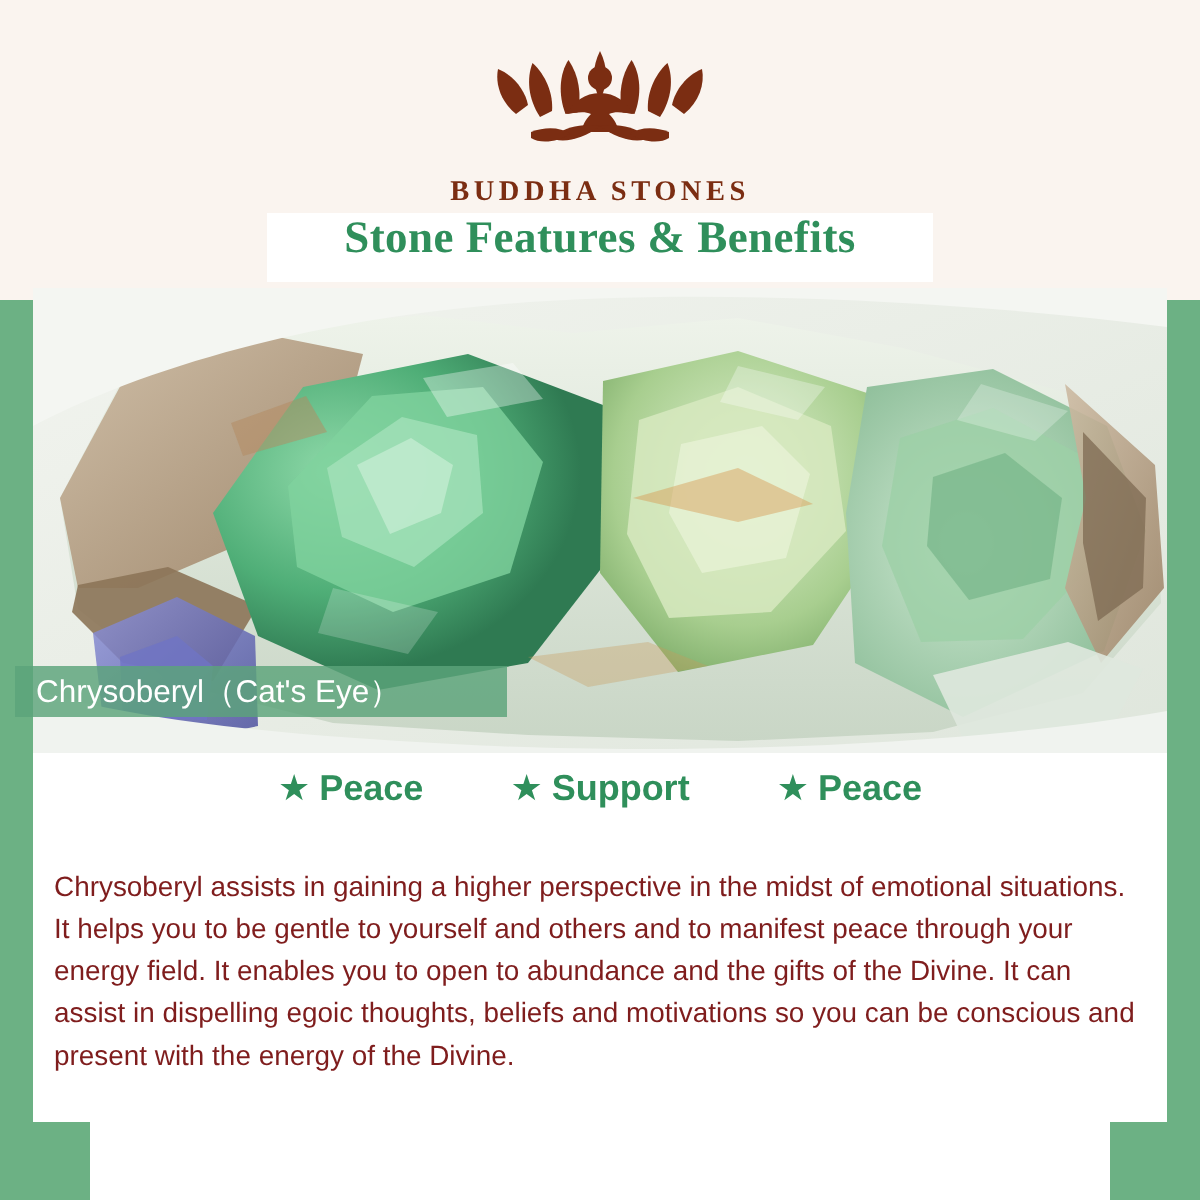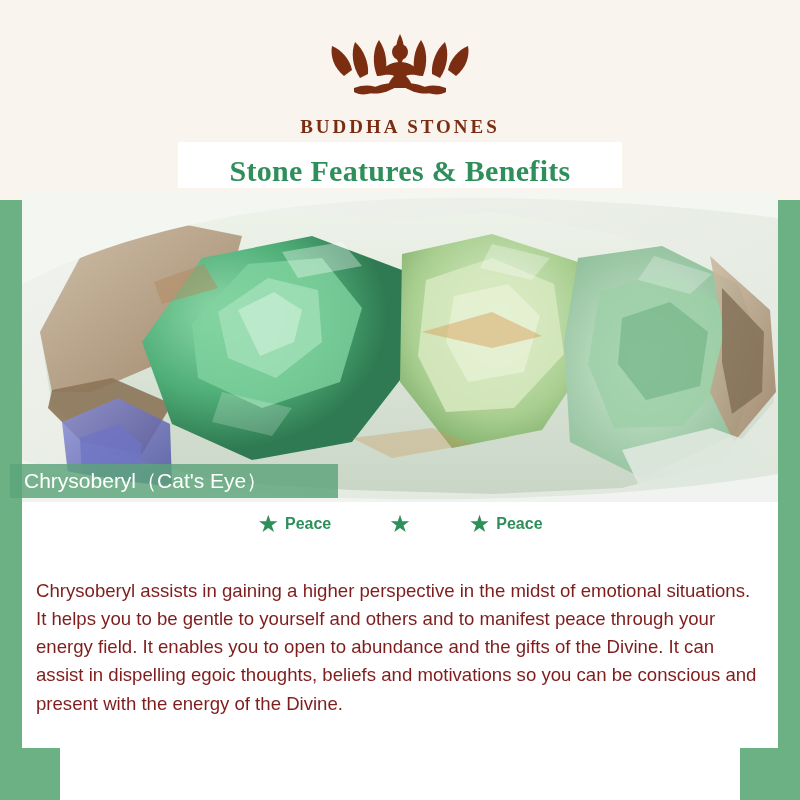--- a/index.html
+++ b/index.html
@@ -103,21 +103,21 @@
   }
 
   .title-bar {
     position: absolute;
     left: 178px;
     top: 142px;
     width: 444px;
     height: 46px;
     background: #ffffff;
     display: flex;
-    align-items: flex-end;
+    align-items: flex-start;
     justify-content: center;
   }
   .title-text {
     font-family: "Liberation Serif", serif;
     font-weight: bold;
     font-size: 30px;
     color: #2f8f5b;
     letter-spacing: 0.3px;
     white-space: nowrap;
   }
@@ -130,21 +130,21 @@
     width: 756px;
     height: 310px;
     overflow: hidden;
     background: #cfd8cb;
   }
   .photo-svg { display: block; }
 
   .caption {
     position: absolute;
     left: 10px;
-    top: 464px;
+    top: 444px;
     height: 34px;
     padding: 0 14px 0 14px;
     min-width: 300px;
     background: rgba(92, 163, 122, 0.82);
     display: flex;
     align-items: center;
   }
   .caption-text {
     color: #ffffff;
     font-size: 21px;
@@ -167,21 +167,21 @@
     align-items: center;
     gap: 6px;
   }
   .keyword-star {
     color: #2f8f5b;
     font-size: 24px;
     line-height: 1;
   }
   .keyword-label {
     color: #2f8f5b;
-    font-size: 16px;
+    font-size: 24px;
     font-weight: bold;
     font-family: "Liberation Sans", sans-serif;
   }
 
   
   .body-copy {
     position: absolute;
     left: 36px;
     top: 558px;
     width: 728px;
@@ -321,20 +321,21 @@
     <span class="caption-text">Chrysoberyl（Cat's Eye）</span>
   </div>
 
   <div class="keywords">
     <div class="keyword">
       <span class="keyword-star">★</span>
       <span class="keyword-label">Peace</span>
     </div>
     <div class="keyword">
       <span class="keyword-star">★</span>
+      <span class="keyword-label">Support</span>
     </div>
     <div class="keyword">
       <span class="keyword-star">★</span>
       <span class="keyword-label">Peace</span>
     </div>
   </div>
 
   <p class="body-copy">Chrysoberyl assists in gaining a higher perspective in the midst of emotional situations. It helps you to be gentle to yourself and others and to manifest peace through your energy field. It enables you to open to abundance and the gifts of the Divine. It can assist in dispelling egoic thoughts, beliefs and motivations so you can be conscious and present with the energy of the Divine.</p>
 
 </div>

